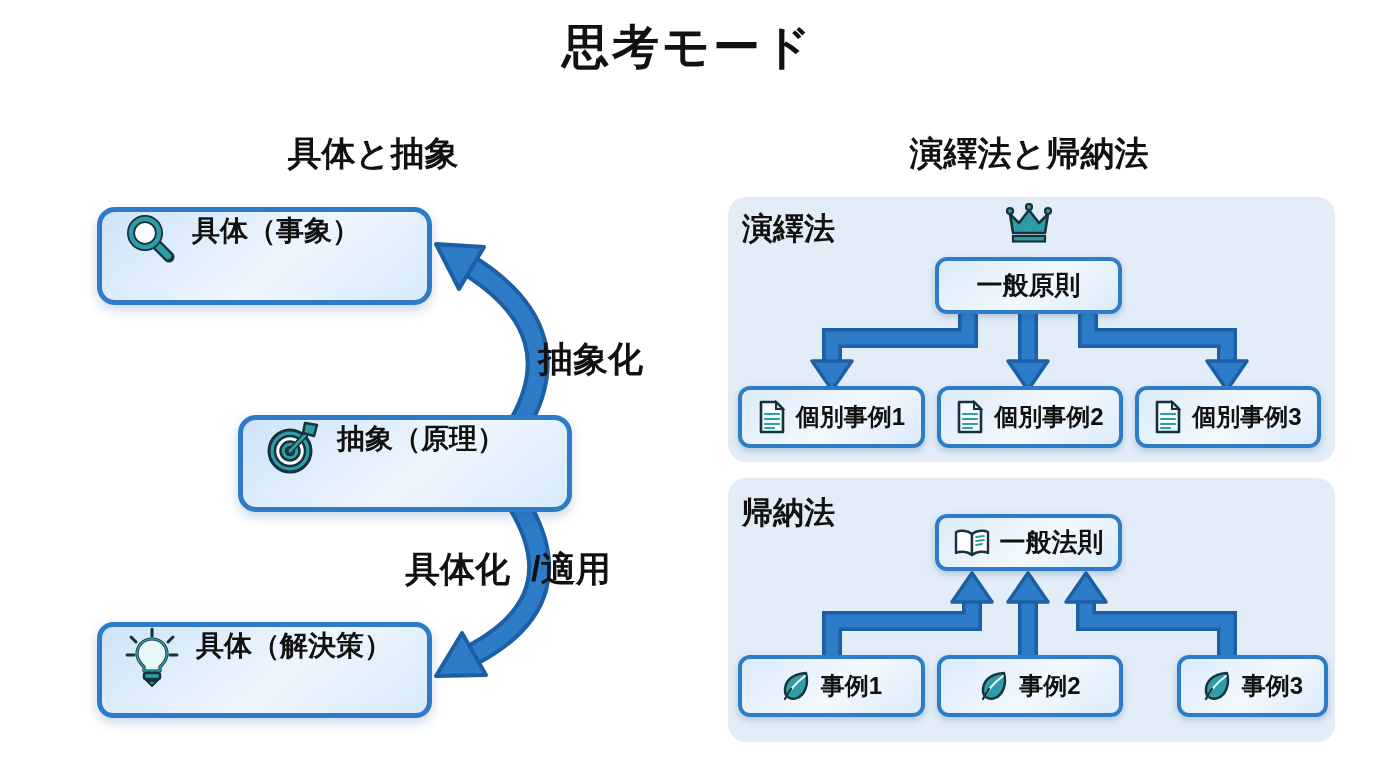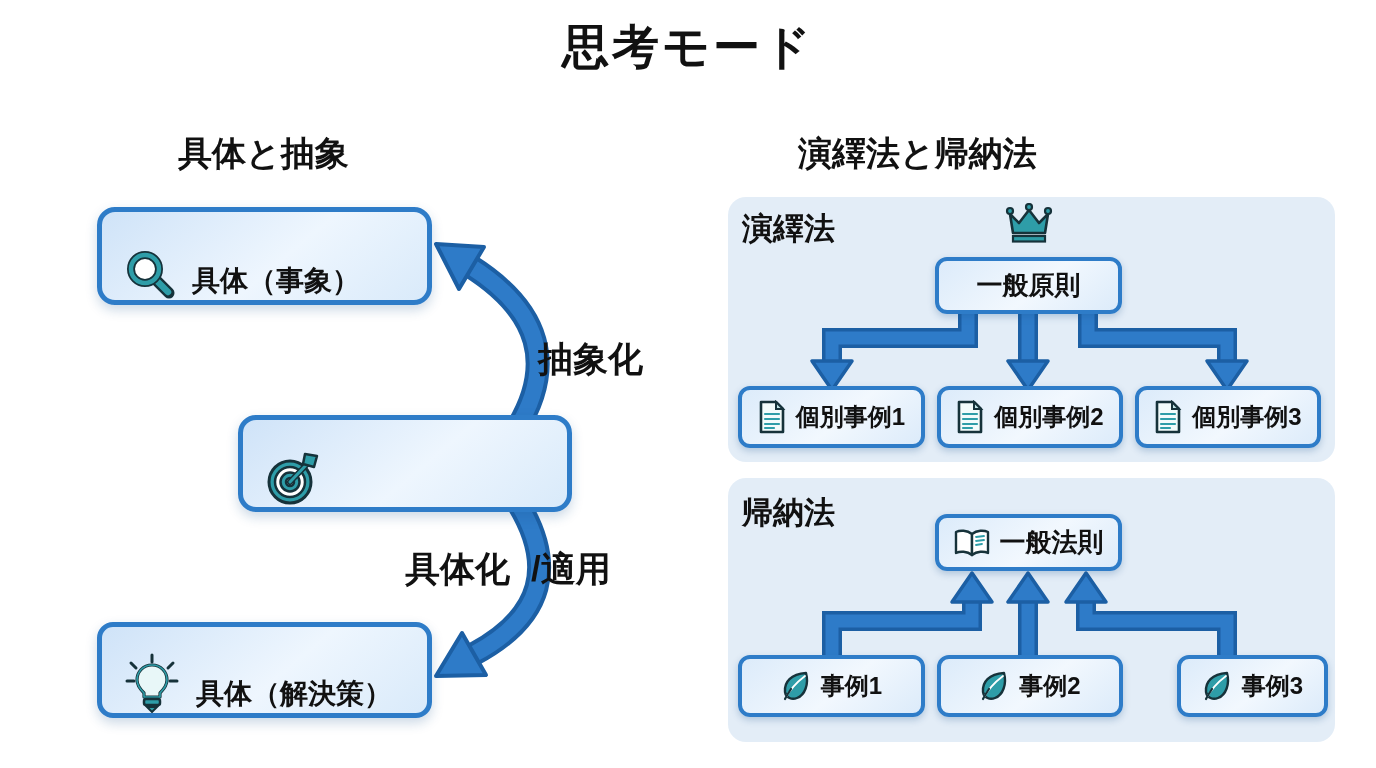--- a/index.html
+++ b/index.html
@@ -15,32 +15,32 @@
 
   #title {
     left: 0; right: 0; top: 16px;
     text-align: center;
     font-size: 47px; font-weight: 800;
     letter-spacing: 3px;
     z-index: 5;
   }
   .section-heading {
     font-size: 34px; font-weight: 800;
-    z-index: 5;
+    text-align: center; z-index: 5;
   }
   #left-heading  { left: 178px; top: 131px; width: 390px; }
   #right-heading { left: 798px; top: 131px; width: 462px; }
 
   
   .big-box {
     border: 5px solid #2e7cc8;
     border-radius: 18px;
     background: linear-gradient(140deg, #cfe3f8 0%, #eef6fe 55%, #d9eafa 100%);
     box-shadow: 0 5px 12px rgba(25, 80, 140, 0.22);
-    display: flex; align-items: flex-end;
+    display: flex; align-items: flex-start;
     gap: 16px;
     padding-left: 22px;
     z-index: 3;
   }
   .big-box .label { font-size: 28px; font-weight: 800; white-space: nowrap; }
   #box-concrete-top      { left:  97px; top: 207px; width: 335px; height: 98px; }
   #box-abstract          { left: 238px; top: 415px; width: 334px; height: 97px; }
   #box-concrete-bottom   { left:  97px; top: 622px; width: 335px; height: 96px; border-radius: 16px; }
 
   .arrow-label {
@@ -164,20 +164,21 @@
 <div id="box-abstract" class="abs big-box">
   <svg class="icon-svg" width="56" height="56" viewBox="0 0 56 56">
     <circle cx="25" cy="31" r="21" fill="#2e9da8" stroke="#16323a" stroke-width="3"></circle>
     <circle cx="25" cy="31" r="15" fill="#ffffff" stroke="#16323a" stroke-width="2.5"></circle>
     <circle cx="25" cy="31" r="9.5" fill="#2e9da8" stroke="#16323a" stroke-width="2.5"></circle>
     <circle cx="25" cy="31" r="4" fill="#ffffff" stroke="#16323a" stroke-width="2.5"></circle>
     <line x1="25" y1="31" x2="45" y2="10" stroke="#16323a" stroke-width="6" stroke-linecap="round"></line>
     <line x1="25" y1="31" x2="44" y2="11" stroke="#2e9da8" stroke-width="3" stroke-linecap="round"></line>
     <polygon points="40,3 52,5 49,16 38,13" fill="#2e9da8" stroke="#16323a" stroke-width="2.5" stroke-linejoin="round"></polygon>
   </svg>
+  <span class="label">抽象（原理）</span>
 </div>
 
 <div id="box-concrete-bottom" class="abs big-box">
   <svg class="icon-svg" width="56" height="60" viewBox="0 0 56 60">
     <g stroke="#16323a" stroke-width="3" stroke-linecap="round">
       <line x1="28" y1="2" x2="28" y2="9"></line>
       <line x1="7" y1="10" x2="12" y2="15"></line>
       <line x1="49" y1="10" x2="44" y2="15"></line>
       <line x1="3" y1="28" x2="10" y2="28"></line>
       <line x1="53" y1="28" x2="46" y2="28"></line>

